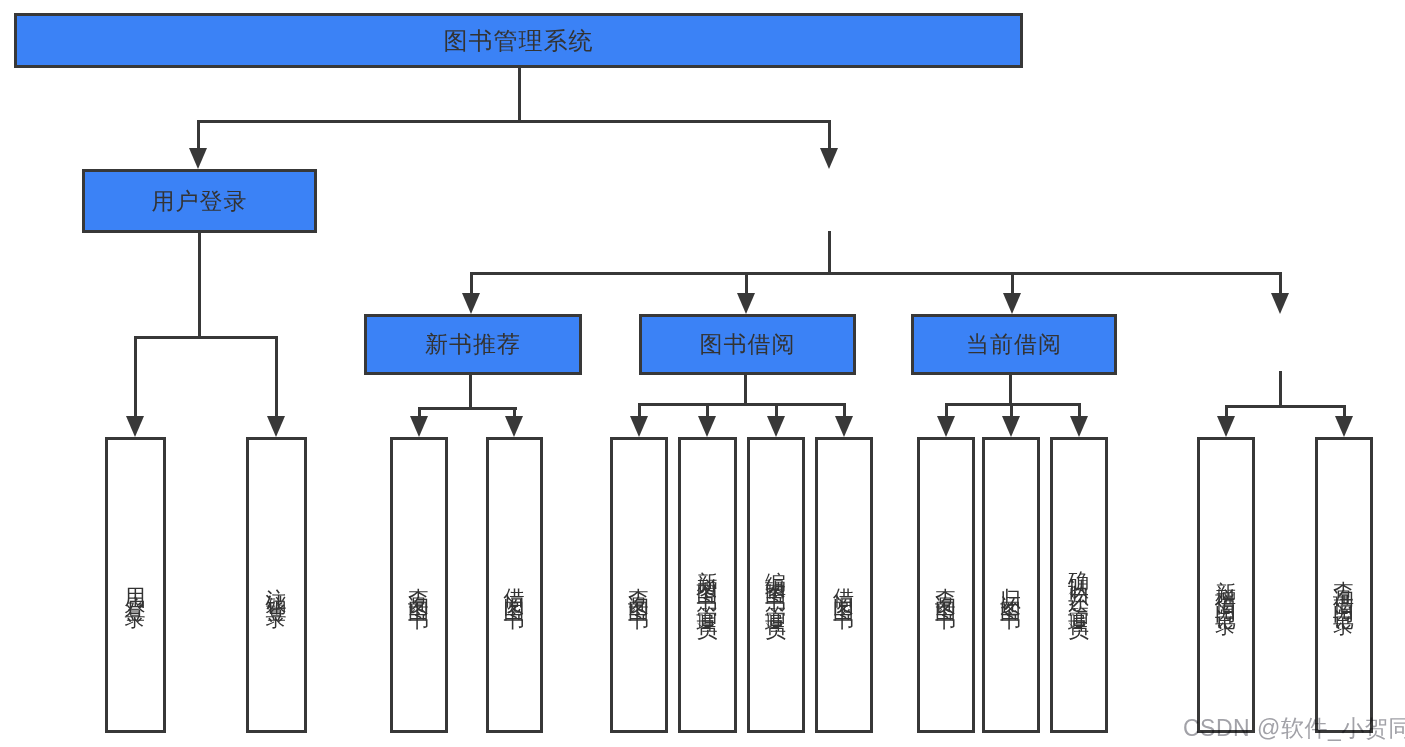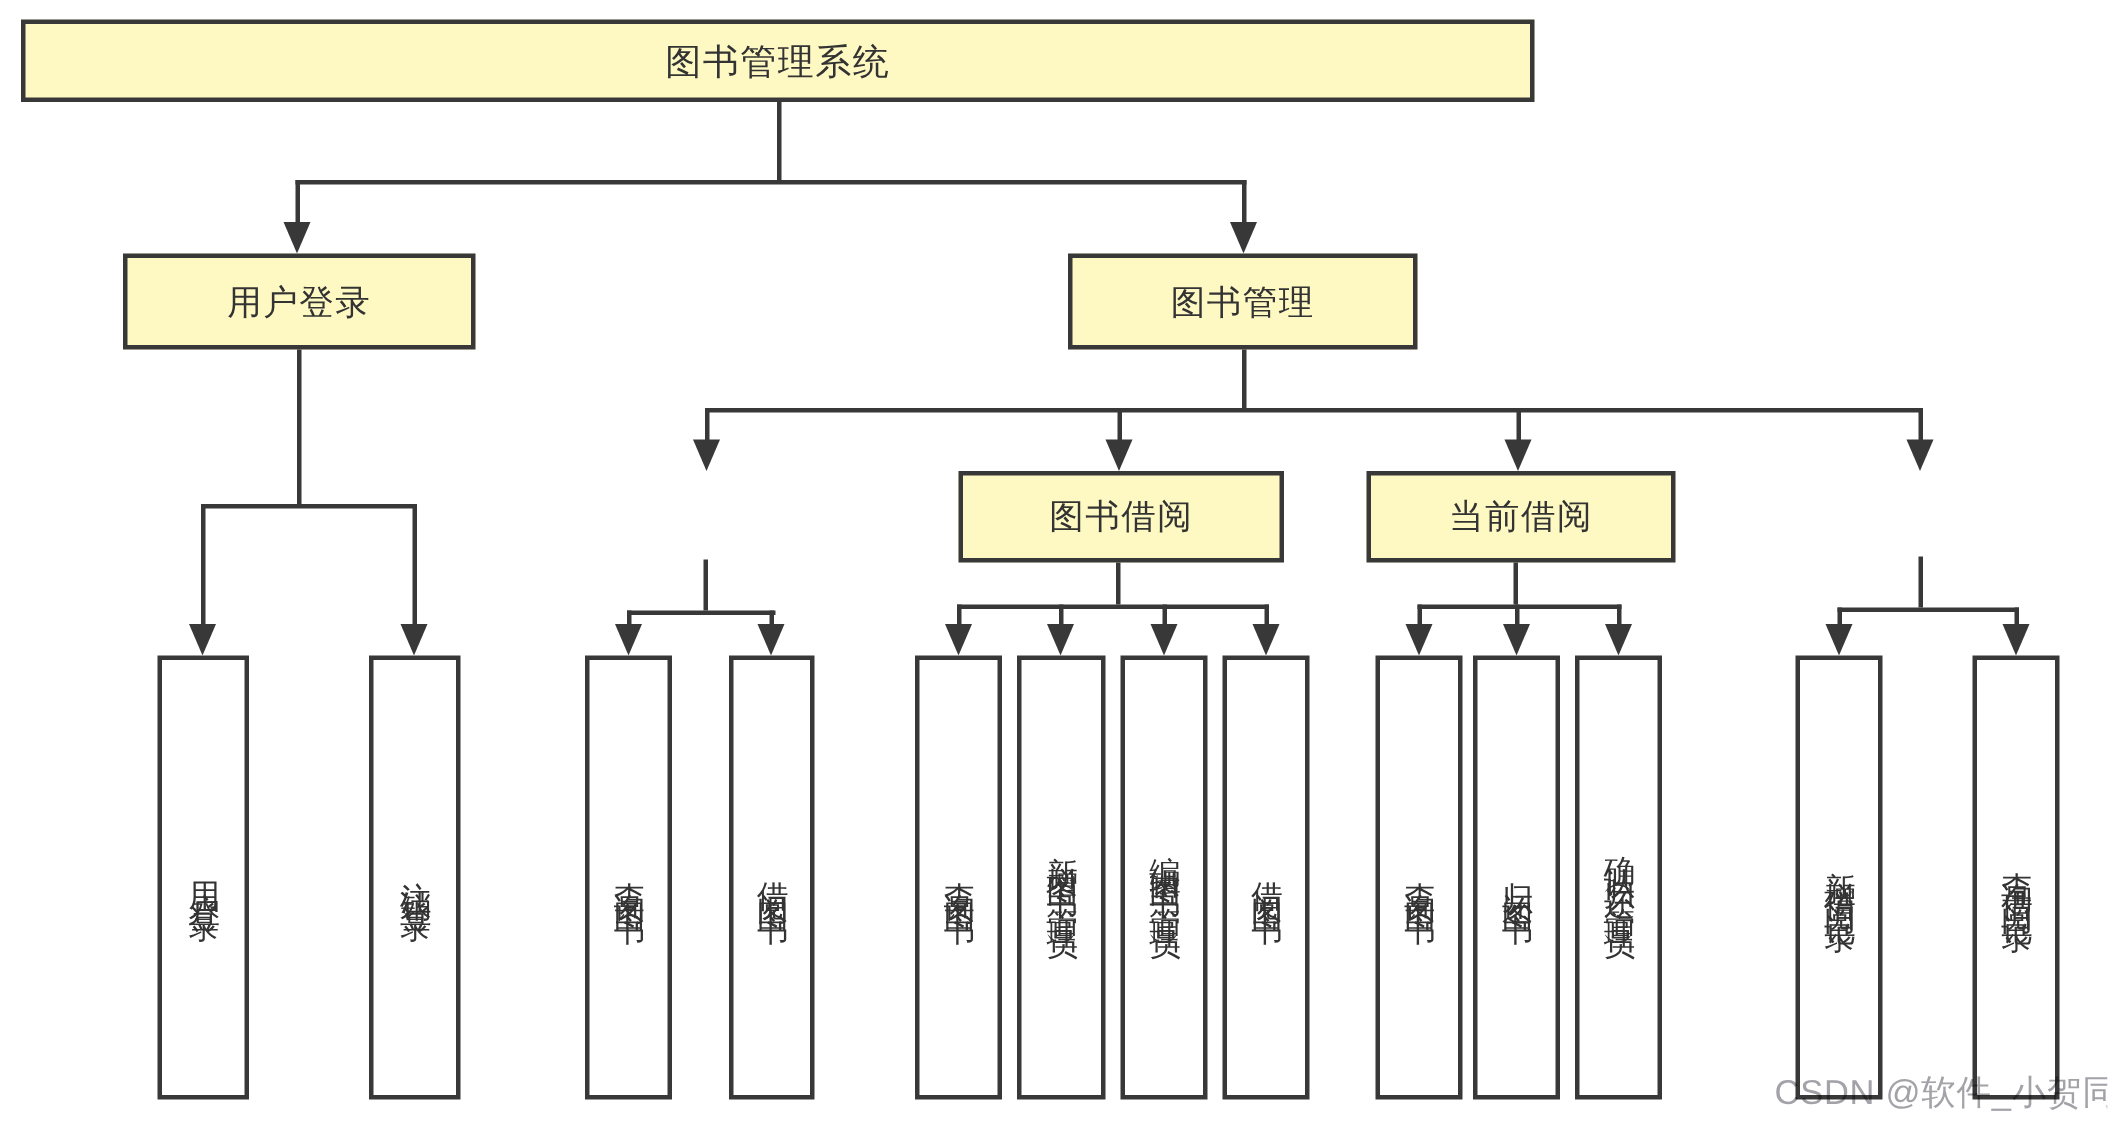--- a/index.html
+++ b/index.html
@@ -6,21 +6,21 @@
   body{font-family:"Liberation Sans","DejaVu Sans",sans-serif;}
   .canvas{position:relative;width:1405px;height:747px;background:#ffffff;overflow:hidden;}
 
   
   .vline{position:absolute;width:3px;background:#383838;z-index:1;}
   .hline{position:absolute;height:3px;background:#383838;z-index:1;}
   .ahead{position:absolute;width:0;height:0;border-left:9px solid transparent;
          border-right:9px solid transparent;border-top:21px solid #383838;z-index:1;}
 
   
-  .node{position:absolute;box-sizing:border-box;border:3px solid #383838;background:#fef9c3;
+  .node{position:absolute;box-sizing:border-box;border:3px solid #383838;background:#3b82f6;
         display:flex;align-items:center;justify-content:center;z-index:2;}
   .node-label{font-size:23px;color:#333333;letter-spacing:1px;white-space:nowrap;}
   .root .node-label{font-size:24px;}
 
   
   .leaf{position:absolute;box-sizing:border-box;border:3px solid #383838;background:#ffffff;
         display:flex;align-items:center;justify-content:center;z-index:2;top:437px;height:296px;}
   .vtext{writing-mode:vertical-rl;text-orientation:mixed;font-size:21px;line-height:1.2;
          letter-spacing:7px;color:#333333;}
 
@@ -91,24 +91,24 @@
   <div class="vline" style="left:1343px;top:405px;height:14px;"></div>
   <div class="ahead" style="left:1335px;top:416px;"></div>
 
   <div class="node root" style="left:14px;top:13px;width:1009px;height:55px;">
     <span class="node-label">图书管理系统</span>
   </div>
 
   <div class="node" style="left:82px;top:169px;width:235px;height:64px;">
     <span class="node-label">用户登录</span>
   </div>
-  <div class="node" style="left:712px;top:169px;width:233px;height:64px;">
-    <span class="node-label">图书管理</span>
+
+  <div class="node" style="left:364px;top:314px;width:218px;height:61px;">
+    <span class="node-label">新书推荐</span>
   </div>
-
   <div class="node" style="left:911px;top:314px;width:206px;height:61px;">
     <span class="node-label">当前借阅</span>
   </div>
   <div class="node" style="left:639px;top:314px;width:217px;height:61px;">
     <span class="node-label">图书借阅</span>
   </div>
 
   <div class="leaf" style="left:105px;width:61px;">
     <span class="vtext">用户登录</span>
   </div>

